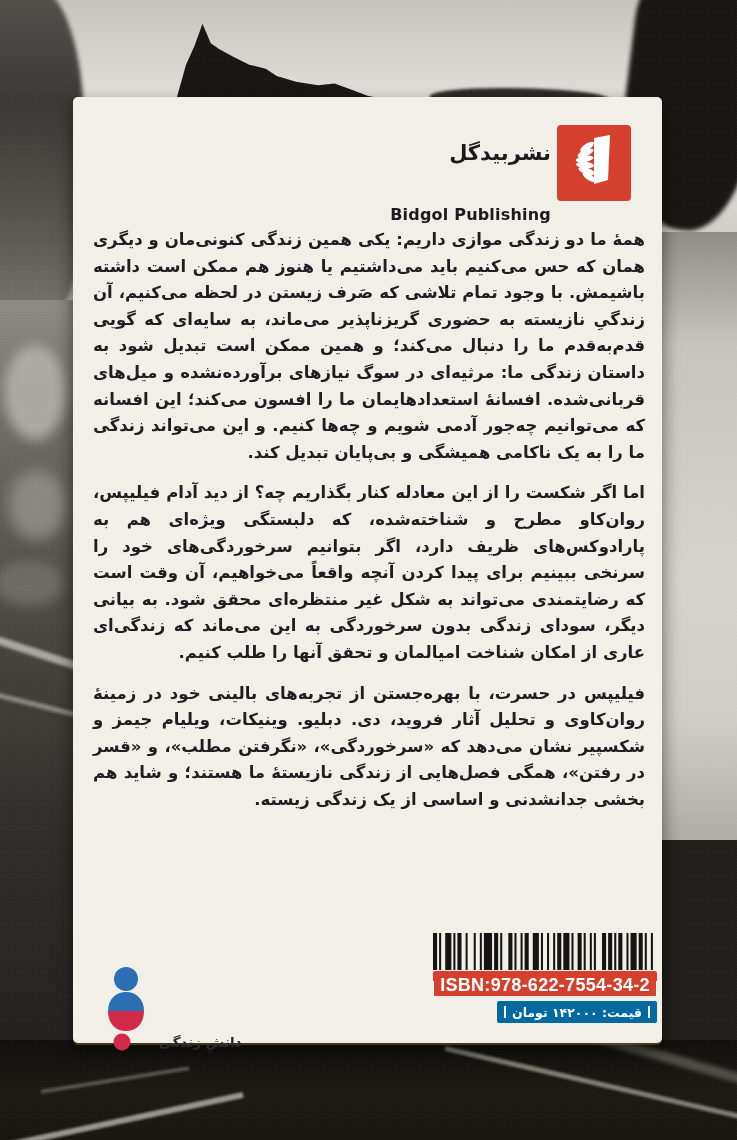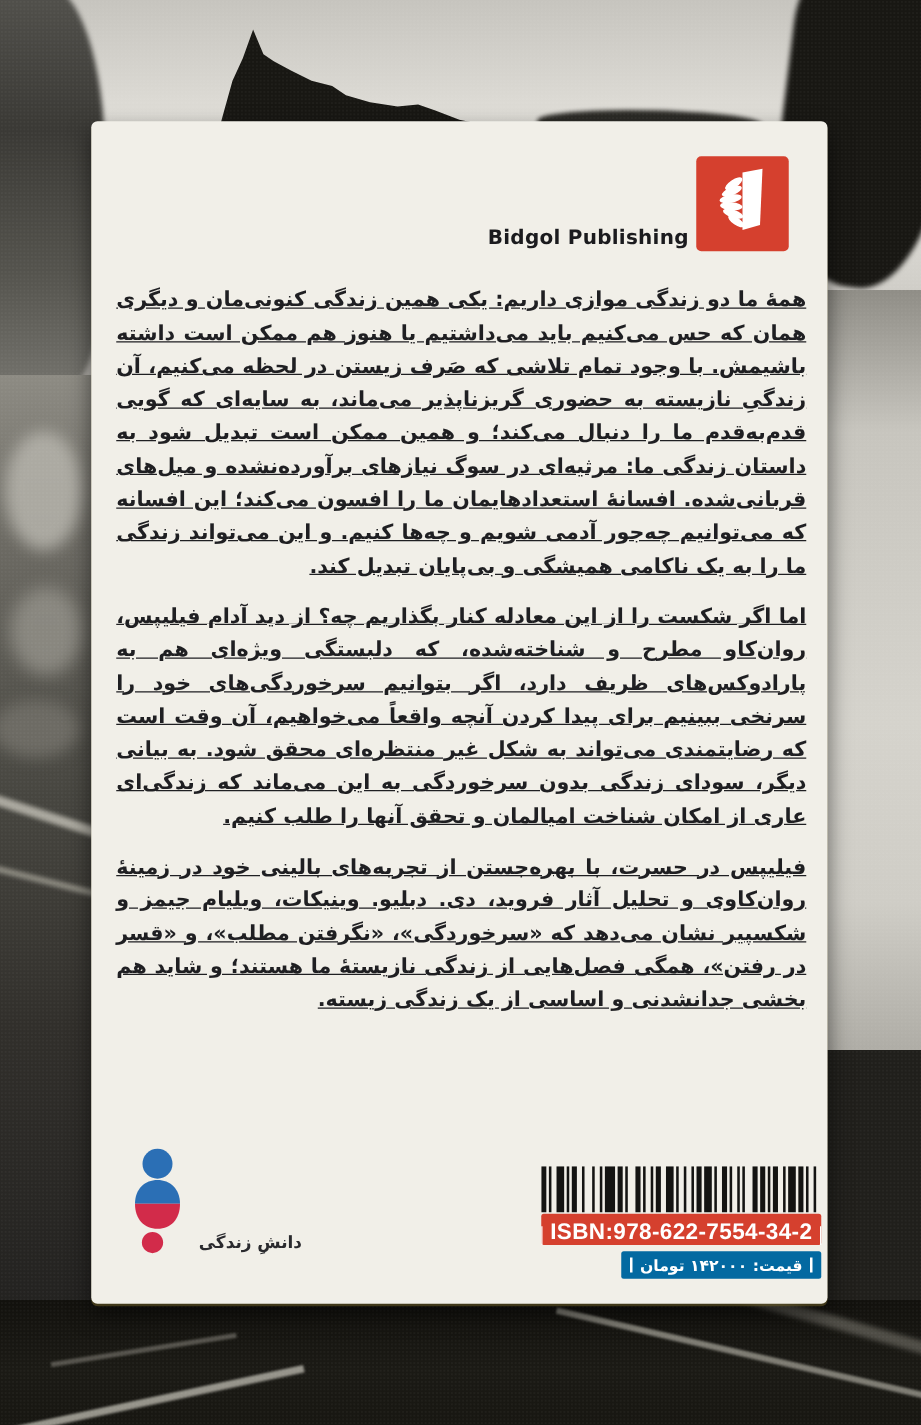--- a/index.html
+++ b/index.html
@@ -52,25 +52,25 @@
   
   .logo-square{position:absolute;left:484px;top:28px;width:74px;height:76px;
     border-radius:4px;display:flex;align-items:center;justify-content:center;}
   .pub-text{position:absolute;right:111px;top:44px;text-align:right;color:#1b1b1e;direction:rtl;}
   .pub-fa{font-size:21px;font-weight:bold;line-height:1.2;}
   .pub-en{font-size:16px;font-weight:bold;direction:ltr;letter-spacing:.2px;line-height:1.15;margin-top:40px;}
 
   
   .copy{position:absolute;left:20px;right:17px;top:130px;direction:rtl;
     color:#1f1f22;font-size:16.5px;line-height:26.6px;font-weight:bold;
-    text-align:justify;text-align-last:right;text-decoration:underline;}
+    text-align:justify;text-align-last:right;}
   .copy p{margin:0 0 14px 0;}
 
   
-  .series{position:absolute;left:28px;top:820px;width:150px;height:95px;text-align:right;}
+  .series{position:absolute;left:28px;top:868px;width:150px;height:95px;text-align:right;}
   .series svg{position:absolute;left:0;top:0;}
   .series-label{position:absolute;left:58px;top:69px;font-size:13.5px;font-weight:bold;
     color:#2a2a2e;direction:rtl;white-space:nowrap;}
 
   
   .barcode-group{position:absolute;right:5px;top:836px;width:224px;}
   .bars{width:224px;height:37px;display:block;}
   .isbn-strip{margin-top:1px;height:25px;border-radius:2px;
     display:flex;align-items:flex-end;justify-content:center;gap:6px;}
   .isbn-strip .txt{color:#fff;font-weight:bold;font-size:18px;letter-spacing:.3px;
@@ -121,20 +121,21 @@
             <ellipse cx="13.5" cy="19" rx="8.5" ry="3.2" transform="rotate(-22 13.5 19)"></ellipse>
             <ellipse cx="12.5" cy="25" rx="9" ry="3.2" transform="rotate(-10 12.5 25)"></ellipse>
             <ellipse cx="13" cy="31" rx="9" ry="3.2" transform="rotate(4 13 31)"></ellipse>
             <ellipse cx="14.5" cy="37" rx="8.5" ry="3.2" transform="rotate(18 14.5 37)"></ellipse>
             <ellipse cx="17" cy="43" rx="7.5" ry="3" transform="rotate(34 17 43)"></ellipse>
           </g>
         </svg>
       </span>
     </div>
     <div class="pub-text">
+      <div class="pub-fa">نشربیدگل</div>
       <div class="pub-en">Bidgol Publishing</div>
     </div>
 
     <div class="copy">
       <p>همهٔ ما دو زندگی موازی داریم: یکی همین زندگی کنونی‌مان و دیگری همان که حس می‌کنیم باید می‌داشتیم یا هنوز هم ممکن است داشته باشیمش. با وجود تمام تلاشی که صَرف زیستن در لحظه می‌کنیم، آن زندگیِ نازیسته به حضوری گریزناپذیر می‌ماند، به سایه‌ای که گویی قدم‌به‌قدم ما را دنبال می‌کند؛ و همین ممکن است تبدیل شود به داستان زندگی ما: مرثیه‌ای در سوگ نیازهای برآورده‌نشده و میل‌های قربانی‌شده. افسانهٔ استعدادهایمان ما را افسون می‌کند؛ این افسانه که می‌توانیم چه‌جور آدمی شویم و چه‌ها کنیم. و این می‌تواند زندگی ما را به یک ناکامی همیشگی و بی‌پایان تبدیل کند.</p>
       <p>اما اگر شکست را از این معادله کنار بگذاریم چه؟ از دید آدام فیلیپس، روان‌کاو مطرح و شناخته‌شده، که دلبستگی ویژه‌ای هم به پارادوکس‌های ظریف دارد، اگر بتوانیم سرخوردگی‌های خود را سرنخی ببینیم برای پیدا کردن آنچه واقعاً می‌خواهیم، آن وقت است که رضایتمندی می‌تواند به شکل غیر منتظره‌ای محقق شود. به بیانی دیگر، سودای زندگی بدون سرخوردگی به این می‌ماند که زندگی‌ای عاری از امکان شناخت امیالمان و تحقق آنها را طلب کنیم.</p>
       <p>فیلیپس در حسرت، با بهره‌جستن از تجربه‌های بالینی خود در زمینهٔ روان‌کاوی و تحلیل آثار فروید، دی. دبلیو. وینیکات، ویلیام جیمز و شکسپیر نشان می‌دهد که «سرخوردگی»، «نگرفتن مطلب»، و «قسر در رفتن»، همگی فصل‌هایی از زندگی نازیستهٔ ما هستند؛ و شاید هم بخشی جدانشدنی و اساسی از یک زندگی زیسته.</p>
     </div>
 
     <div class="series">

